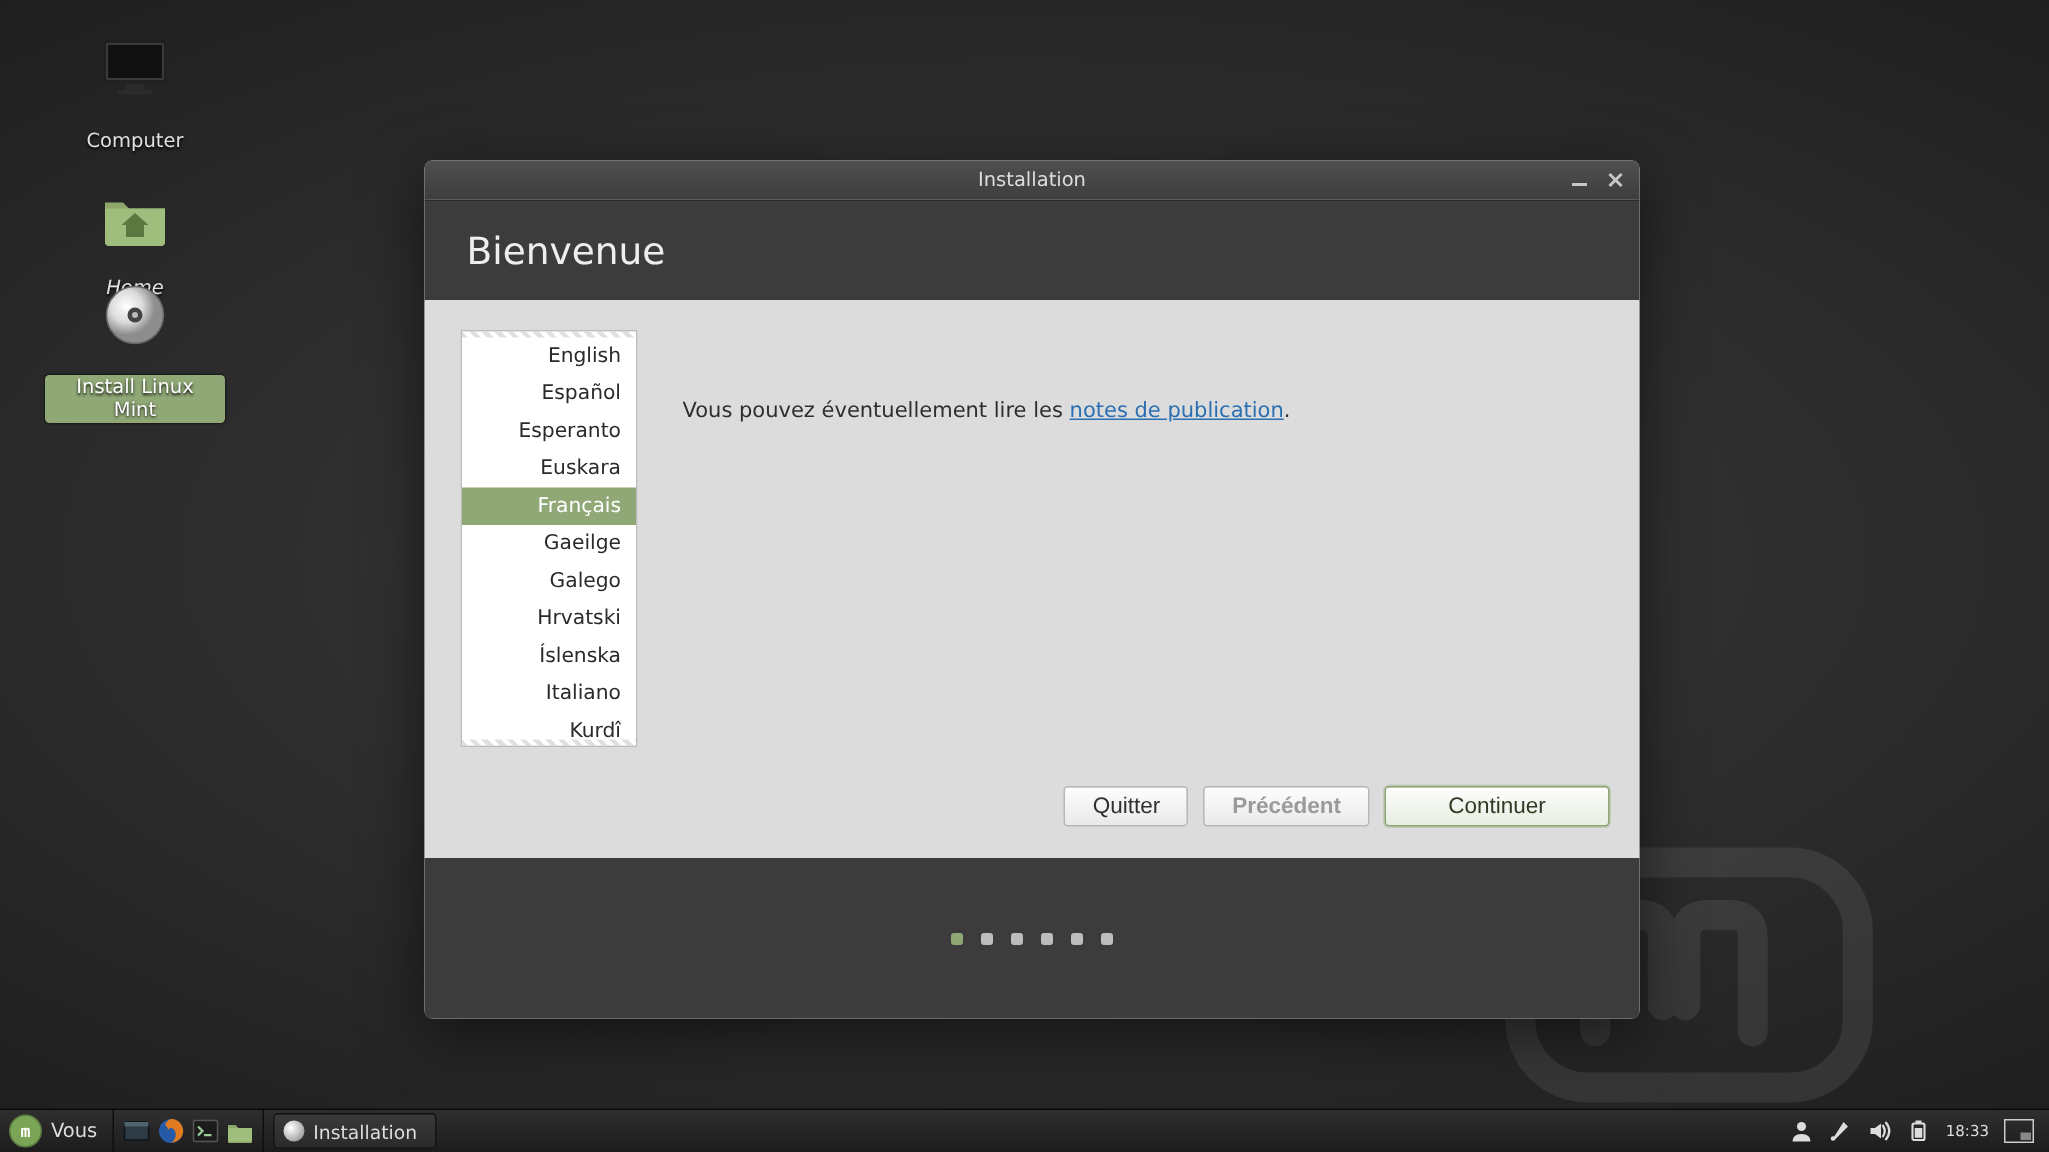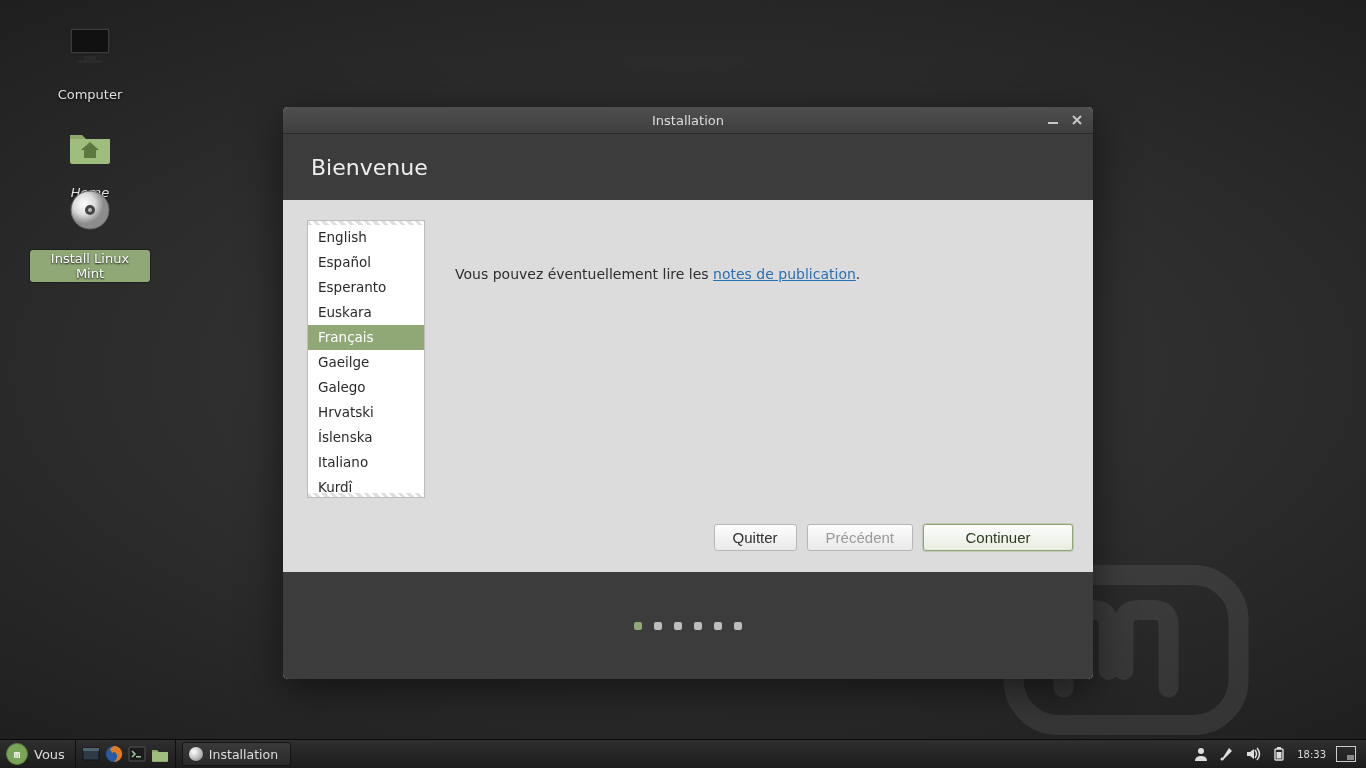--- a/index.html
+++ b/index.html
@@ -107,21 +107,21 @@
     cursor: pointer;
   }
 
   .header {
     height: 66px;
     background: #3c3c3c;
     color: #eee;
     padding-left: 28px;
     display: flex;
     align-items: center;
-    font-size: 22px;
+    font-size: 25px;
     border-bottom: 1px solid #2b2b2b;
   }
 
   .body {
     position: absolute;
     top: 93px;
     left: 0;
     right: 0;
     bottom: 107px;
     background: #dcdcdc;
@@ -142,20 +142,21 @@
     position: absolute;
     left: 0; right: 0; height: 4px;
     background: repeating-linear-gradient(45deg,#e0e0e0 0 3px,#fff 3px 6px);
   }
   .lang-list::before { top: 0; }
   .lang-list::after  { bottom: 0; }
   .lang-list ul {
     list-style: none;
     margin: 0;
     padding: 4px 0;
+    text-align: right;
   }
   .lang-list li {
     padding: 4px 10px;
     font-size: 13.5px;
     color: #2a2a2a;
     cursor: pointer;
     line-height: 17px;
   }
   .lang-list li.sel {
     background: #8fa876;
@@ -193,20 +194,21 @@
     font-size: 15px;
     background: linear-gradient(#fdfdfd,#e9e9e9);
     border: 1px solid #b7b7b7;
     color: #303030;
     cursor: pointer;
     box-sizing: border-box;
   }
   .btn.disabled {
     color: #9a9a9a;
     cursor: default;
+    font-weight: bold;
   }
   .btn.primary {
     border-color: #8ea573;
     background: linear-gradient(#fdfdfd,#e8eee1);
     color: #2f3b22;
     min-width: 150px;
     box-shadow: 0 0 0 1px rgba(143,168,118,.35);
   }
 
   .progress-bar {

